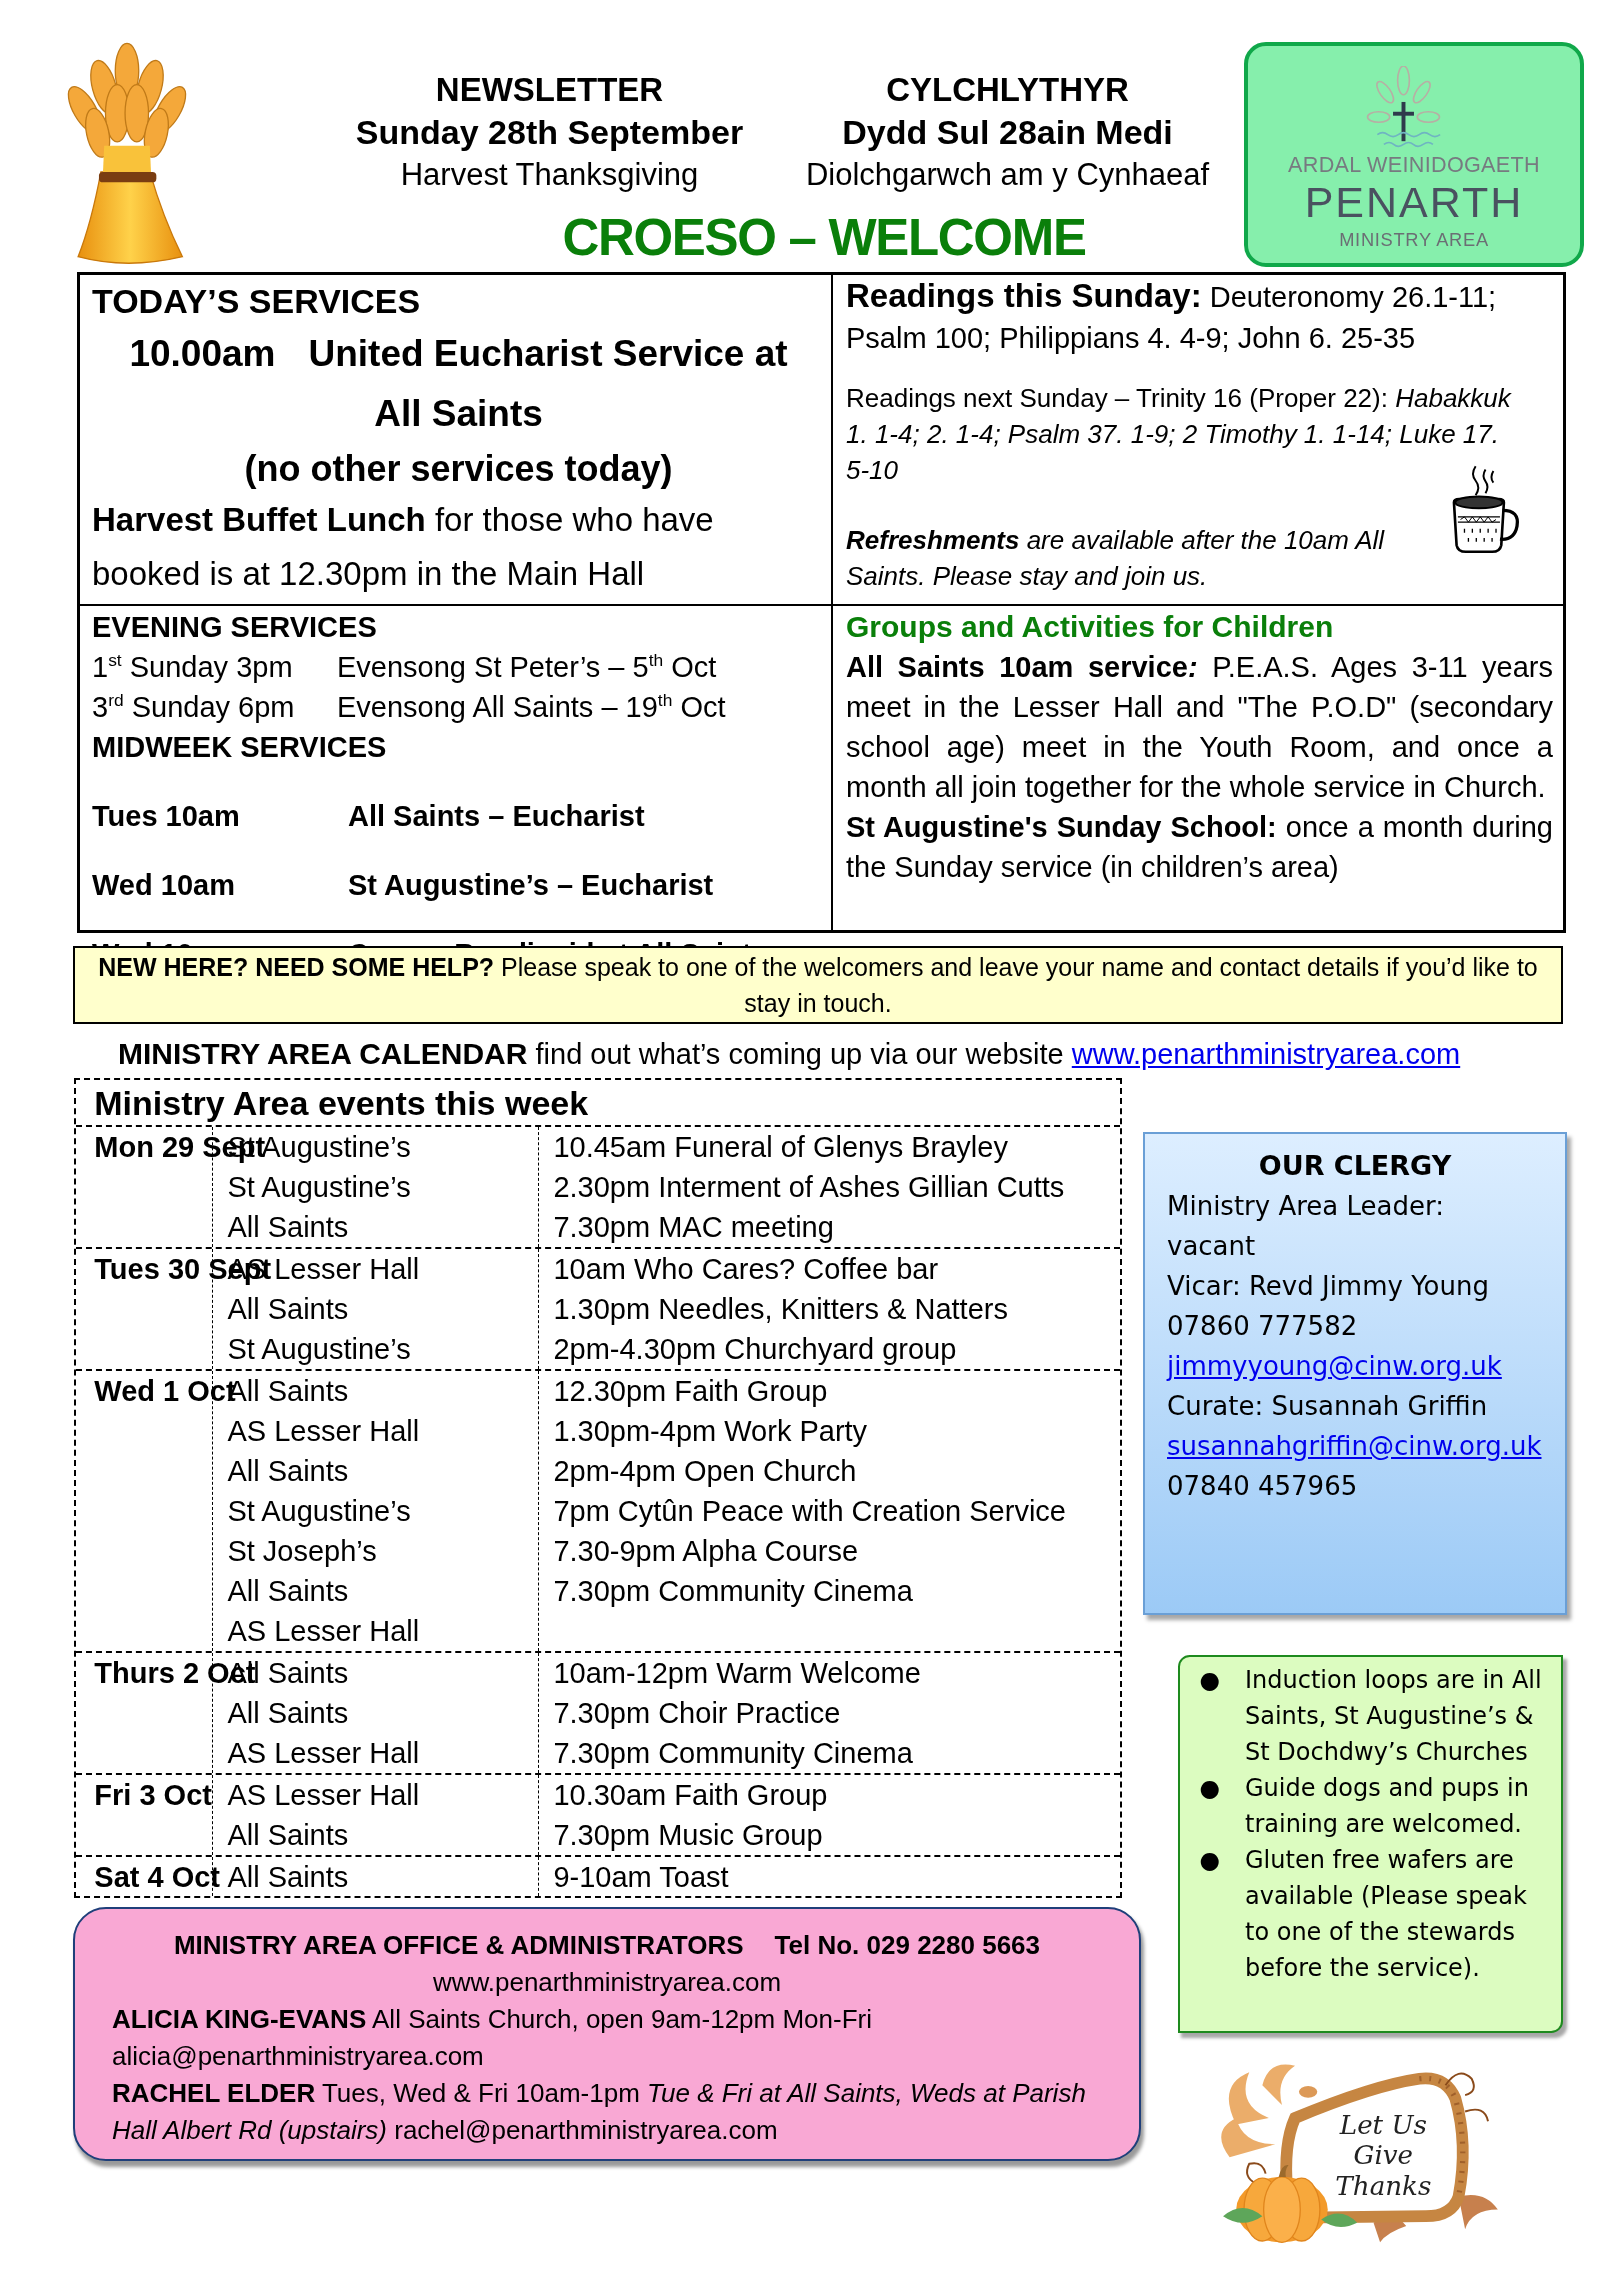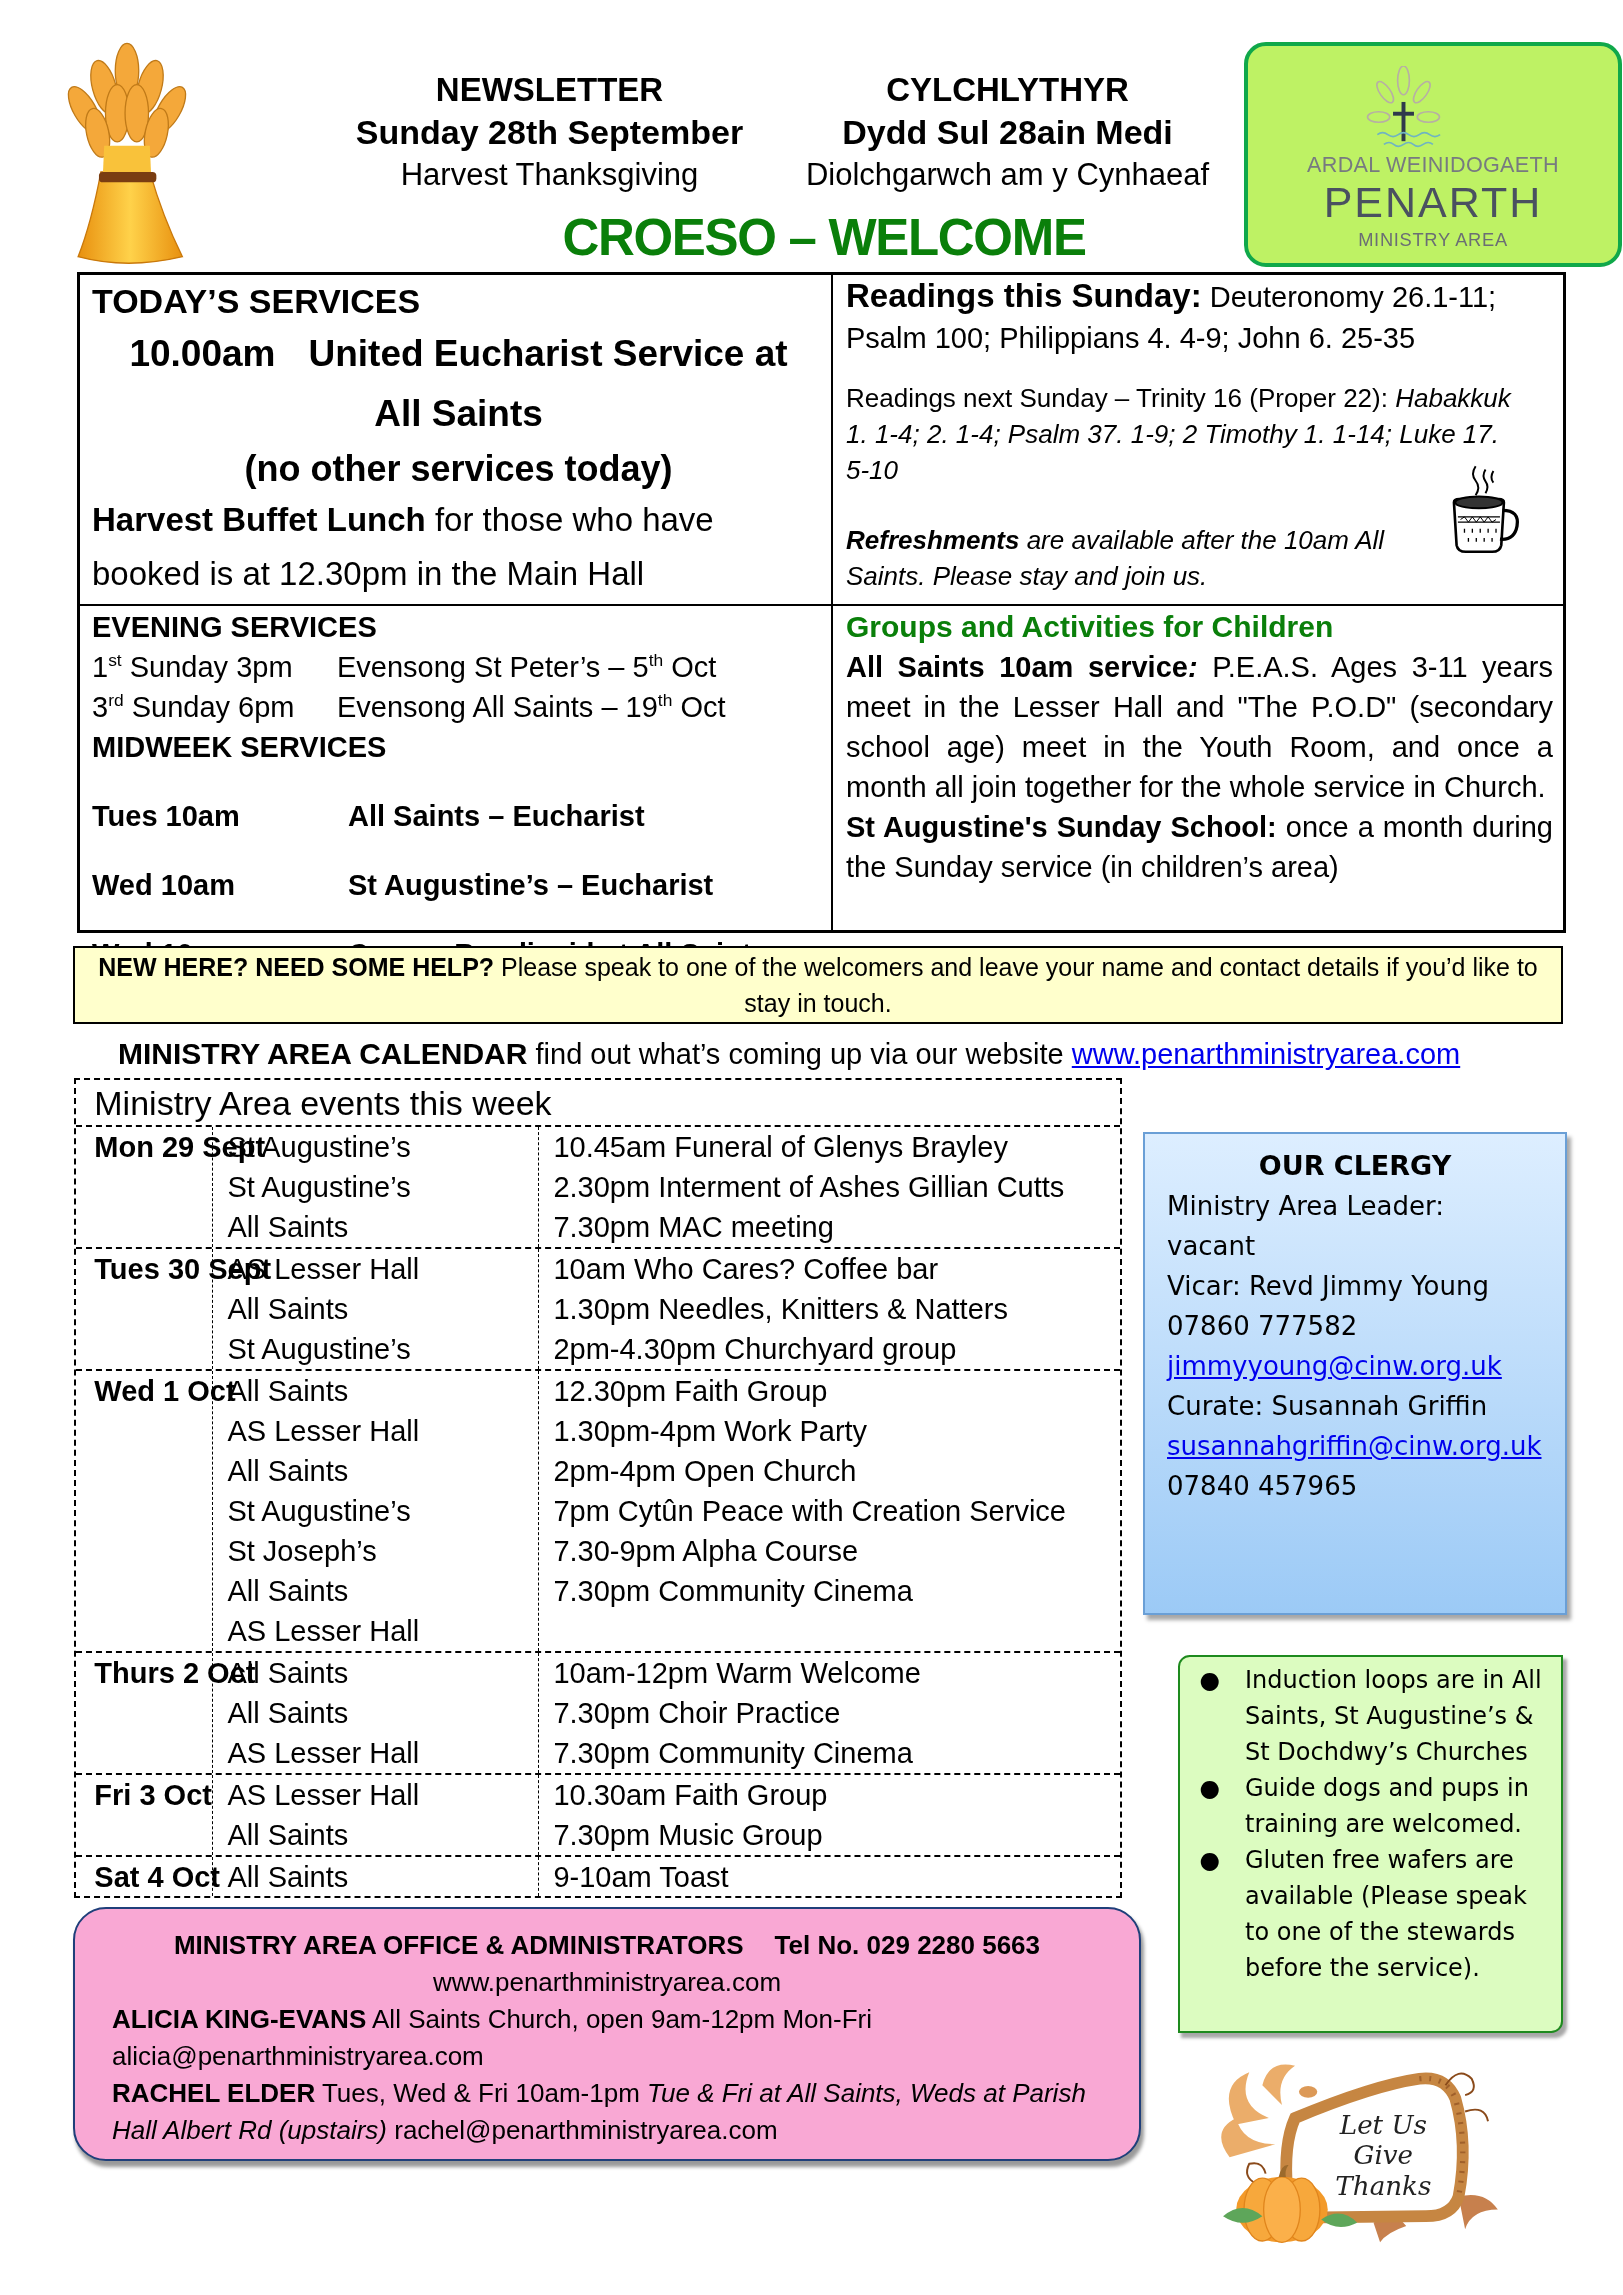--- a/index.html
+++ b/index.html
@@ -11,21 +11,21 @@
   #wheat { left: 52px; top: 41px; width: 150px; height: 226px; }
   .hdr-col { top: 69px; width: 419px; text-align: center; line-height: 1.28; }
   .hdr-col .t1 { font-size: 33px; font-weight: bold; }
   .hdr-col .t2 { font-size: 34px; font-weight: bold; }
   .hdr-col .t3 { font-size: 31px; }
   #hdr-en { left: 340px; }
   #hdr-cy { left: 798px; }
   #welcome { left: 497px; top: 208px; width: 654px; text-align: center; font-size: 51px; font-weight: bold;
              color: #0a7f0a; letter-spacing: -1.3px; }
 
-  #logo-box { left: 1244px; top: 42px; width: 378px; height: 225px; border: 4.6px solid #10a84a; border-radius: 22px; background: #bef264; }
+  #logo-box { left: 1244px; top: 42px; width: 340px; height: 225px; border: 4.6px solid #10a84a; border-radius: 22px; background: #86efac; }
   #logo-box svg { position: absolute; left: 116px; top: 19.6px; }
   #logo-box .l1 { position: absolute; left: 0; width: 100%; top: 106px; text-align: center; font-size: 21.6px; color: #777a80; letter-spacing: 0.3px; }
   #logo-box .l2 { position: absolute; left: 0; width: 100%; top: 132px; text-align: center; font-size: 43px; color: #4a5160; letter-spacing: 2px; font-weight: normal; }
   #logo-box .l3 { position: absolute; left: 0; width: 100%; top: 183px; text-align: center; font-size: 18.3px; color: #6b6e74; letter-spacing: 0.7px; }
 
   
   #main-box { left: 77px; top: 272px; width: 1489px; height: 661px; border: 3.3px solid #000; }
   #main-vdiv { left: 831px; top: 272px; width: 2px; height: 661px; background: #000; }
   #main-hdiv { left: 77px; top: 604px; width: 1489px; height: 2px; background: #000; }
 
@@ -61,21 +61,21 @@
   #newhere { left: 73px; top: 946px; width: 1490px; height: 78px; background: #ffffcc; border: 2.6px solid #000;
              text-align: center; font-size: 25px; line-height: 36px; padding-top: 1.3px; }
   #newhere b { font-weight: bold; }
 
   
   #cal-heading { left: 118px; top: 1037px; font-size: 29px; white-space: nowrap; }
   #cal-heading b { font-weight: bold; font-size: 30px; }
   #cal-heading a { color: #0000ee; text-decoration: underline; }
 
   #cal { left: 74px; top: 1078px; width: 1048px; border: 2px dashed #000; }
-  #cal .title { font-size: 34px; font-weight: normal; padding-left: 18.3px; height: 47px; line-height: 47px; border-bottom: 2.6px dashed #000; }
+  #cal .title { font-size: 34px; font-weight: bold; padding-left: 18.3px; height: 47px; line-height: 47px; border-bottom: 2.6px dashed #000; }
   #cal .day { display: flex; border-bottom: 2.6px dashed #000; }
   #cal .day:last-child { border-bottom: none; }
   #cal .c-date { width: 137px; padding-left: 18.3px; font-weight: bold; font-size: 29px; border-right: 1.3px dashed #000; }
   #cal .c-venue { width: 326px; padding-left: 14.4px; font-size: 29px; border-right: 1.3px dashed #000; }
   #cal .c-event { flex: 1; padding-left: 14.4px; font-size: 29px; }
   #cal .line { height: 40px; line-height: 40px; white-space: nowrap; }
   #cal .day.last .line { height: 39px; }
 
   
   #clergy { left: 1143px; top: 1132px; width: 424px; height: 483px; border: 2px solid #6a9fd6;

